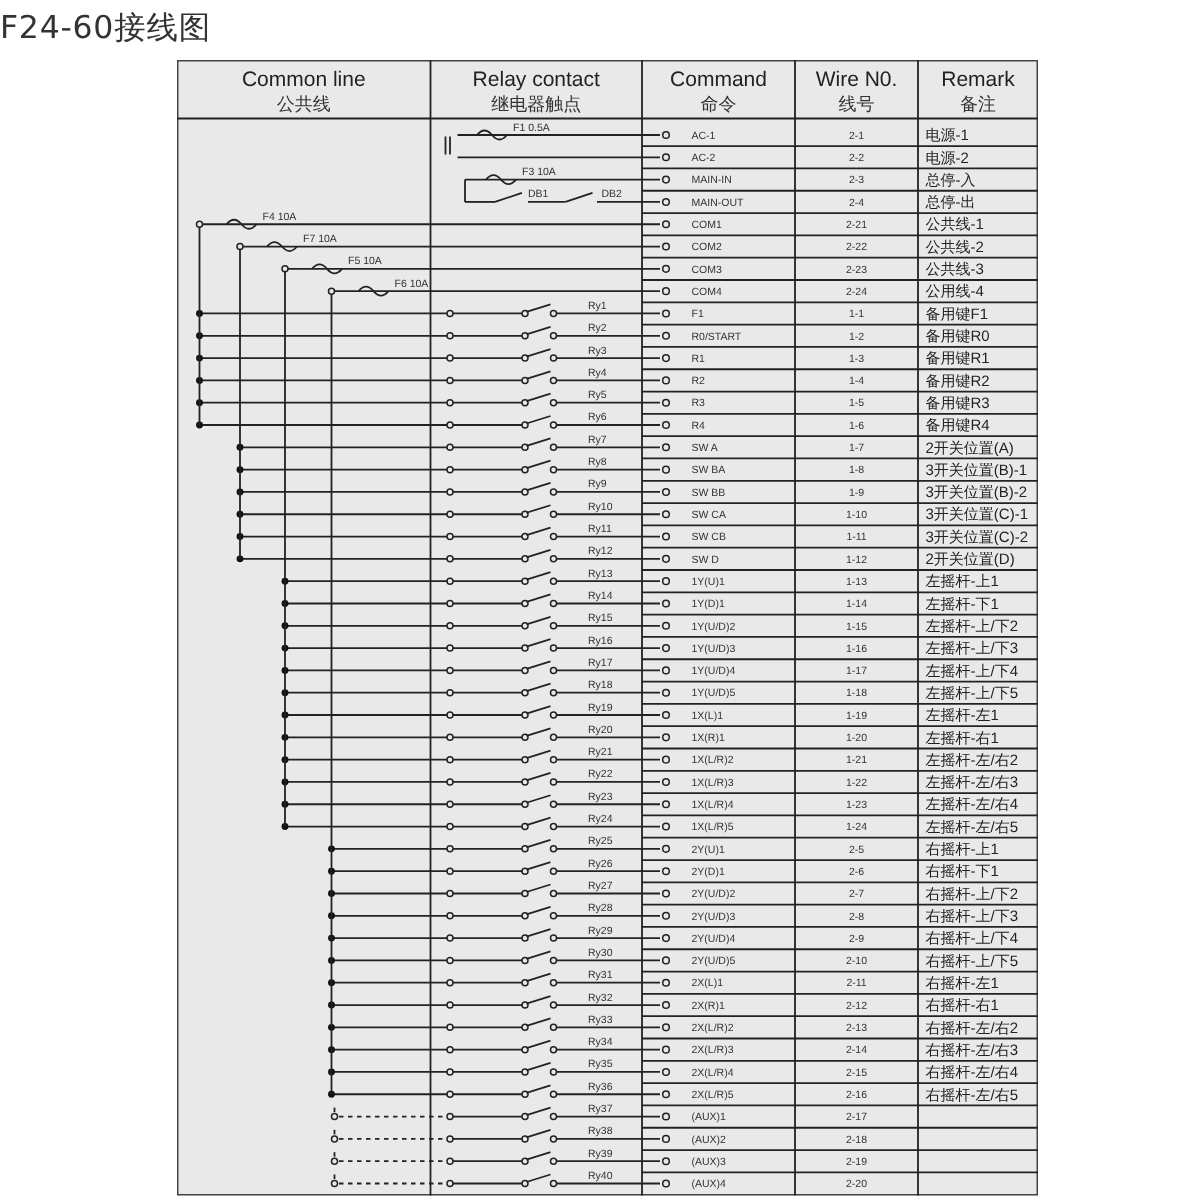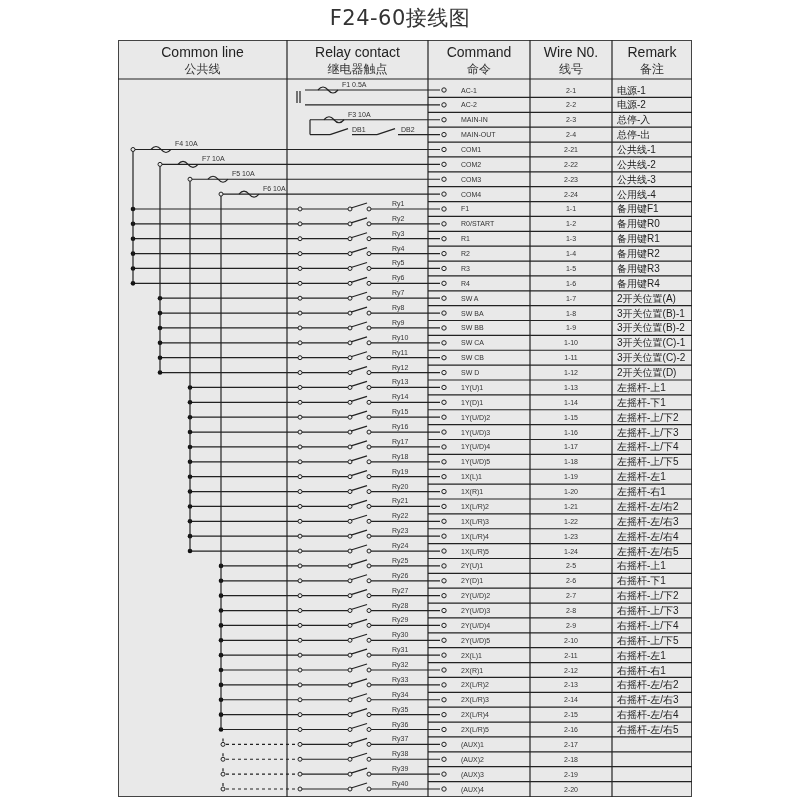--- a/index.html
+++ b/index.html
@@ -4,21 +4,21 @@
 <style>
   html, body { margin: 0; padding: 0; }
   body {
     width: 800px; height: 800px; overflow: hidden;
     background: #ffffff;
     font-family: "Liberation Sans", sans-serif;
     position: relative;
   }
   #title {
     position: absolute; left: 0; top: 4px; width: 800px;
-    text-align: center; font-size: 21px; color: #333;
+    font-size: 21px; color: #333;
     font-family: "DejaVu Sans", sans-serif; letter-spacing: 0.5px;
   }
   #frame {
     position: absolute; left: 118px; top: 40px; width: 574px; height: 757px;
     background: #e9e9e9; border: 1px solid #444; box-sizing: border-box;
   }
   svg { position: absolute; left: 0; top: 0; }
   .hdr { font-size: 14px; fill: #222; text-anchor: middle; }
   .hdr-cn { font-size: 12px; fill: #333; text-anchor: middle; }
   .cmd { font-size: 7px; fill: #333; }

